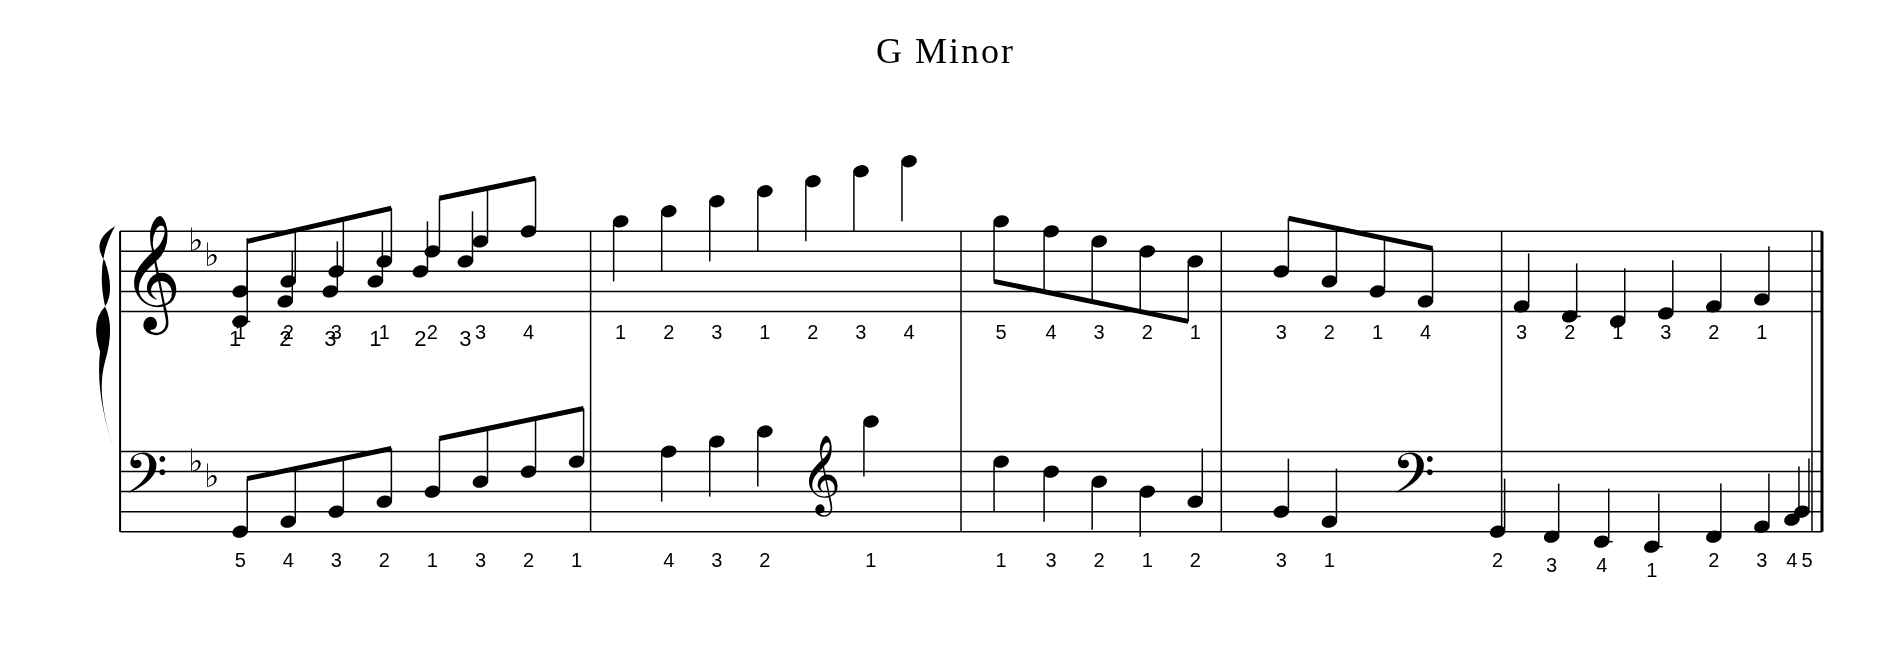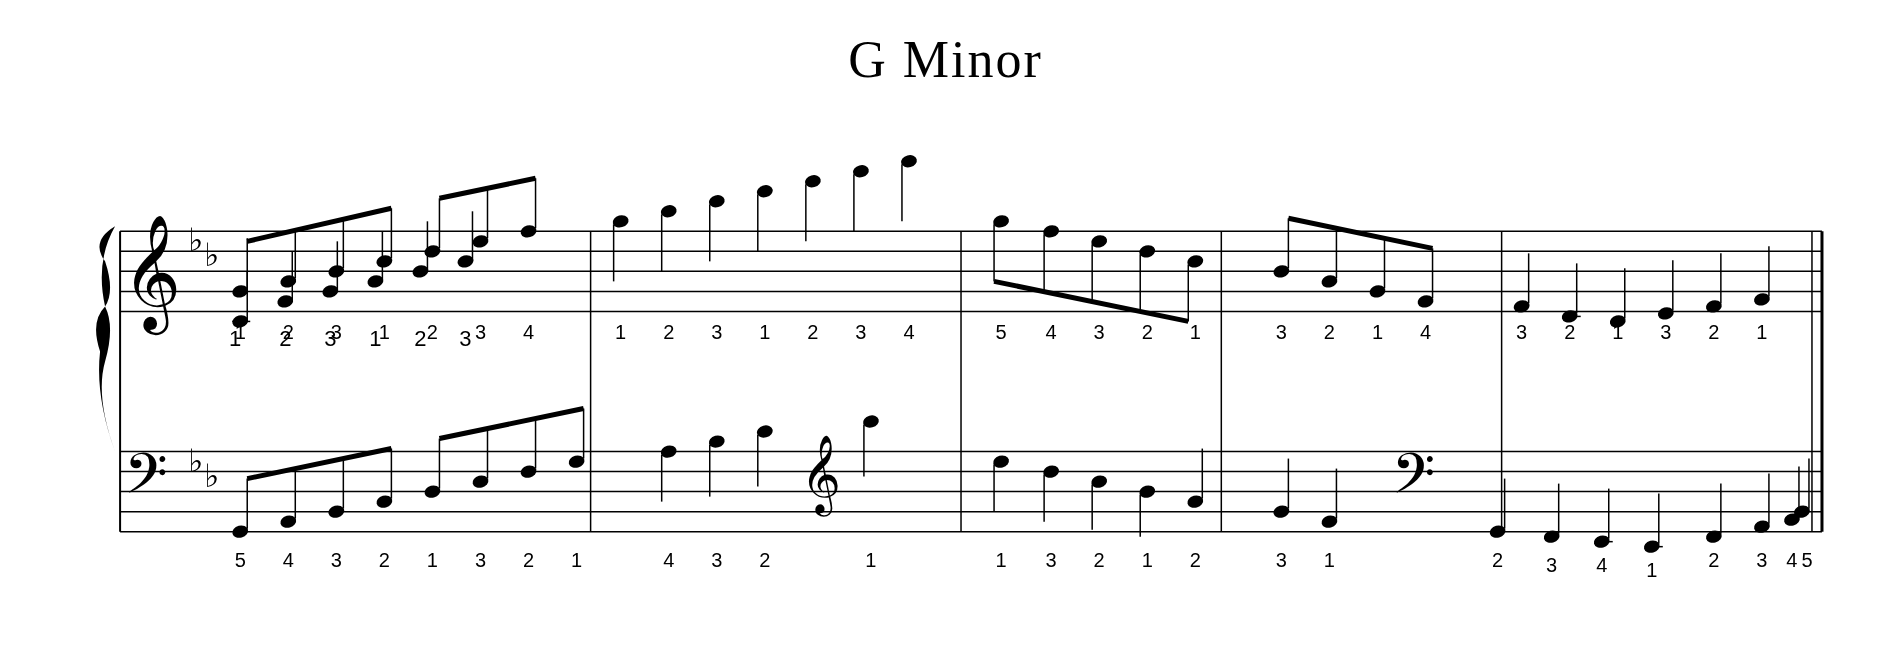--- a/index.html
+++ b/index.html
@@ -11,21 +11,21 @@
       font-family: 'Times New Roman', Times, serif;
     }
     #main-container {
       width: 1882px;
       height: 663px;
       position: relative;
       background: #fff;
     }
     #title {
       text-align: center;
-      font-size: 52px;
+      font-size: 36px;
       font-weight: normal;
       position: absolute;
       top: 30px;
       width: 100%;
       letter-spacing: 2px;
       padding-left: 9px;
     }
     #score-area {
       position: absolute;
       top: 140px;

